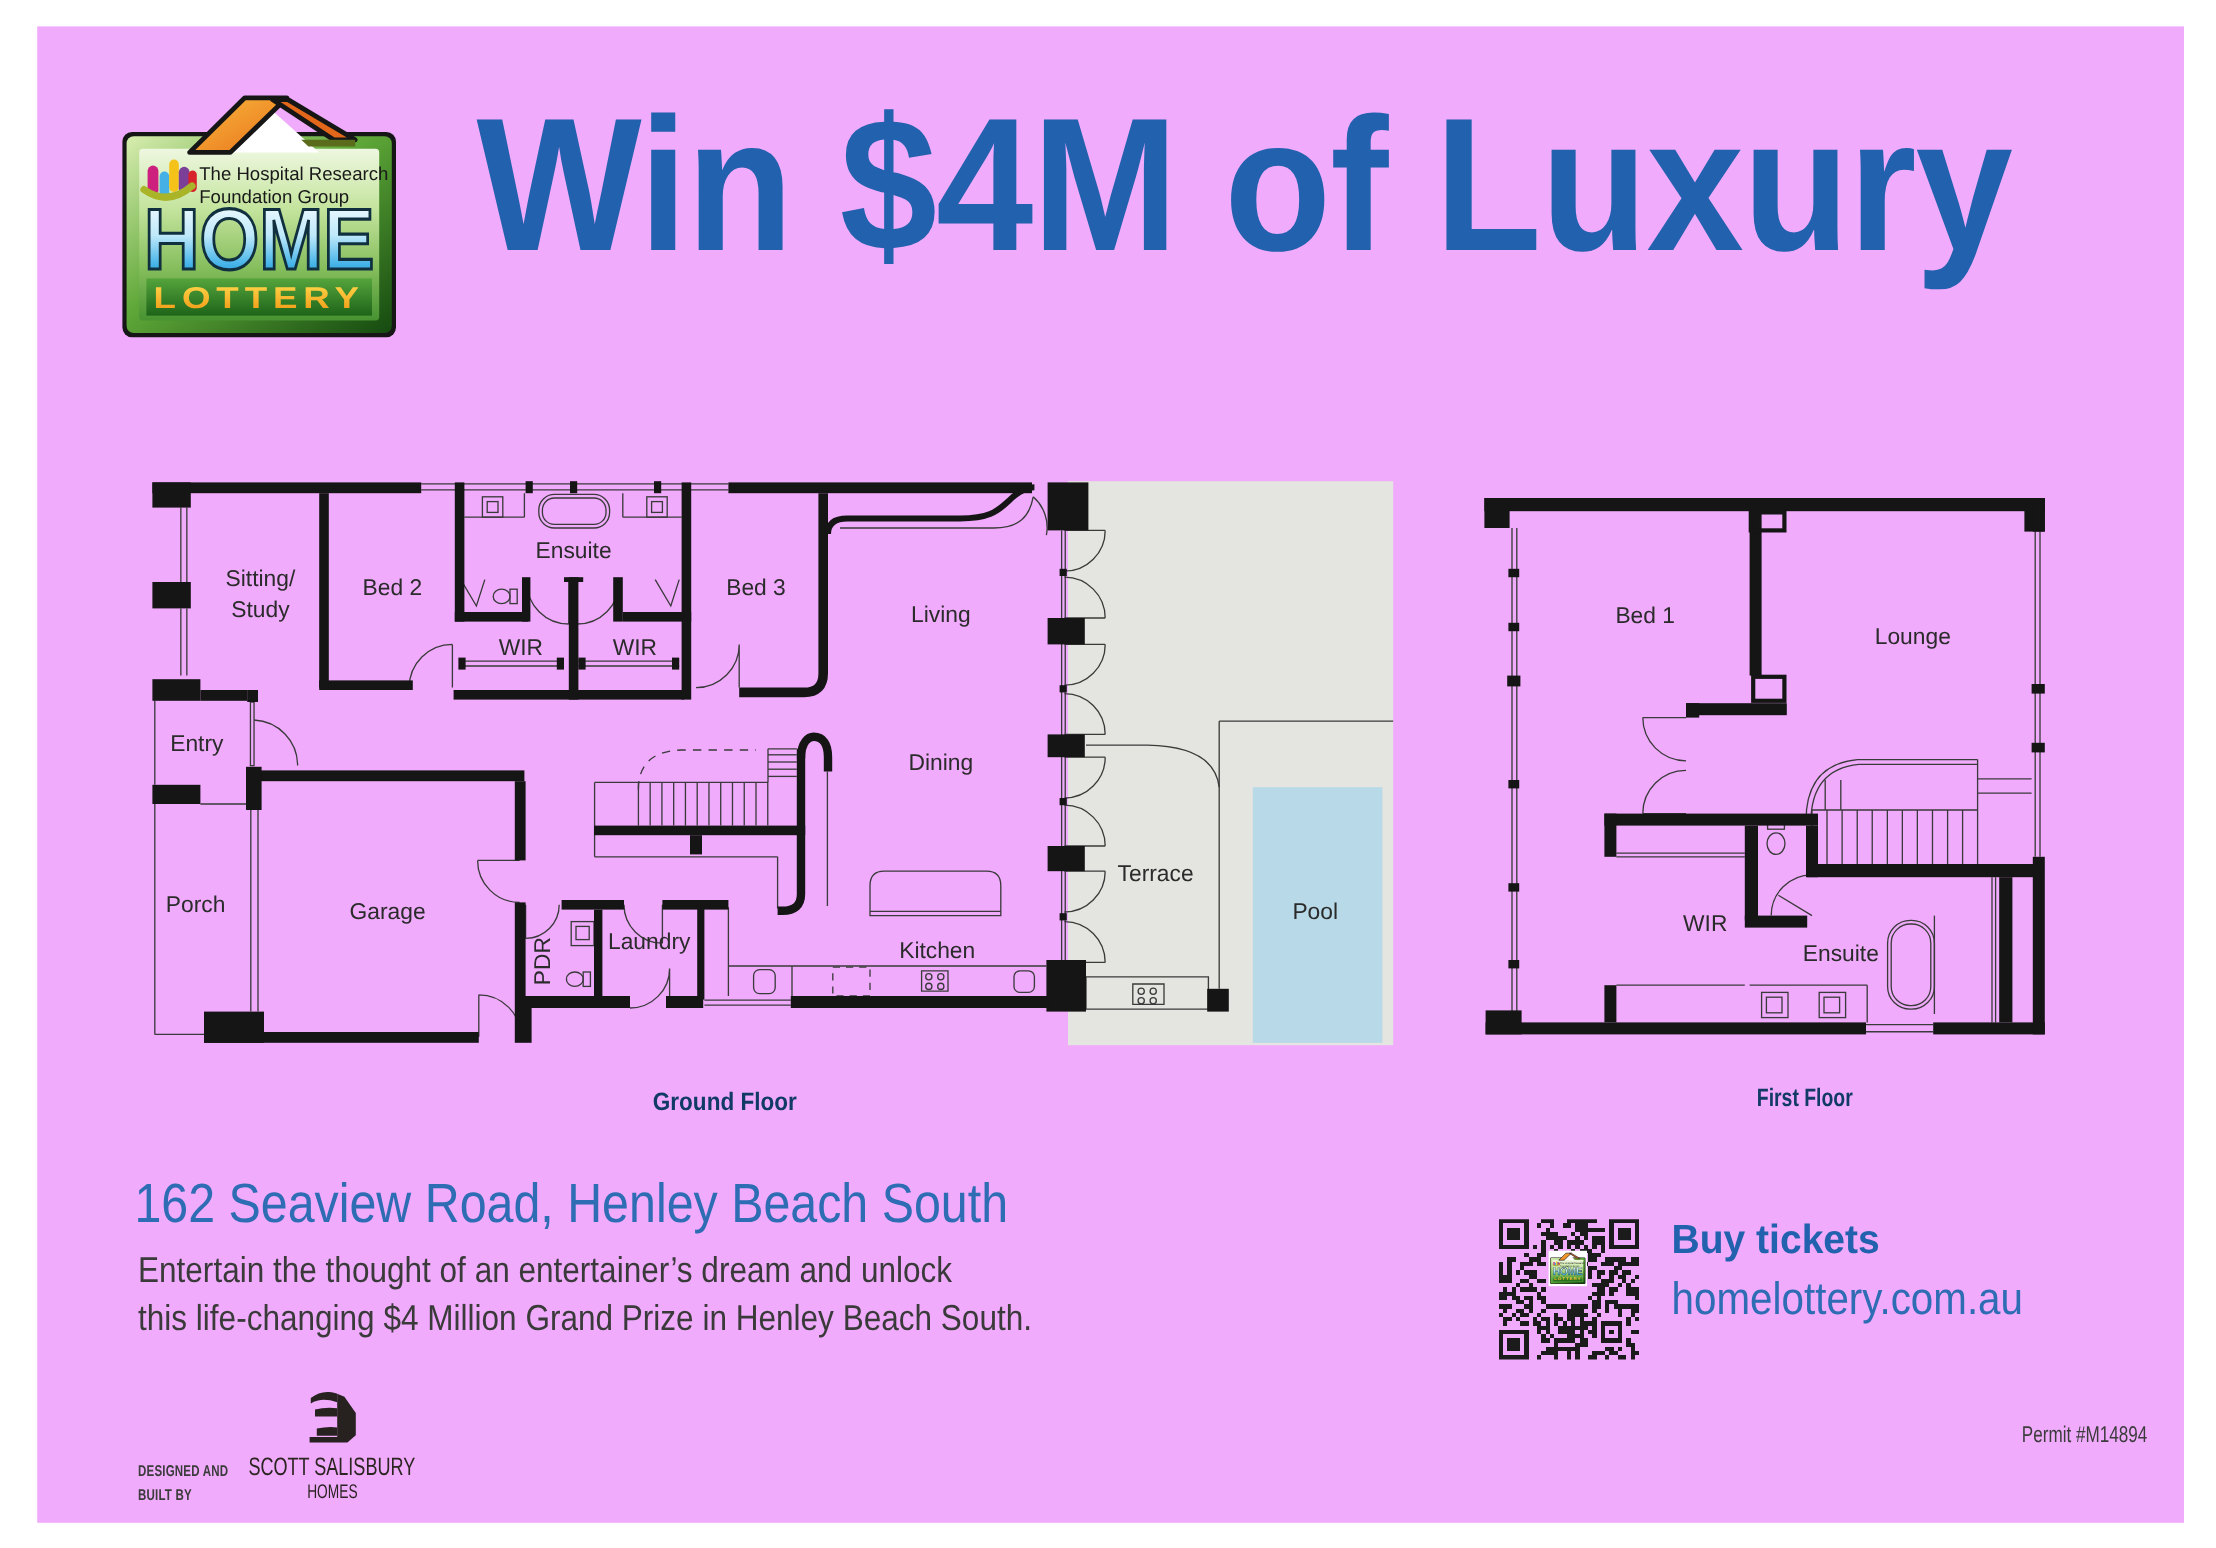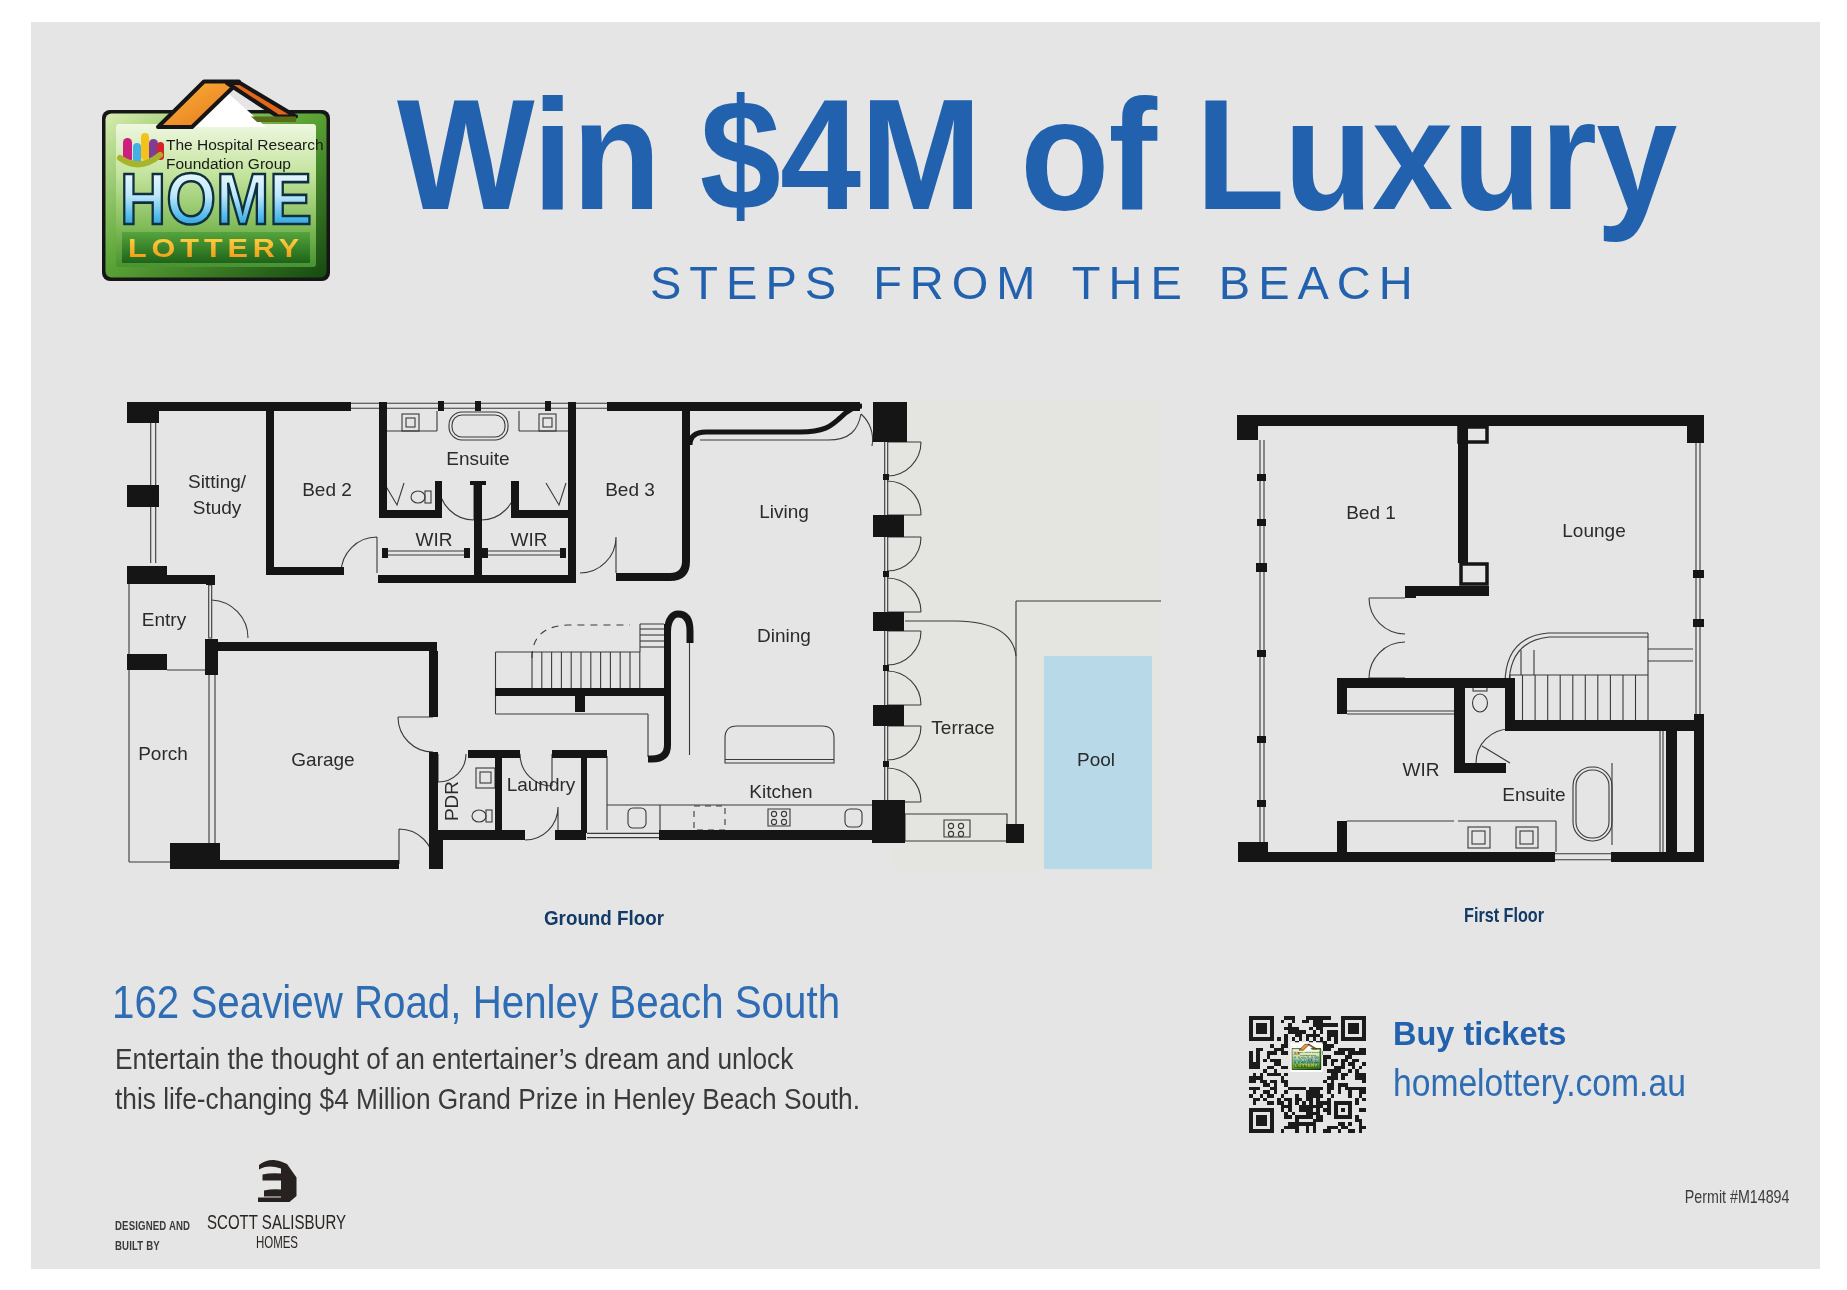--- a/index.html
+++ b/index.html
@@ -1,16 +1,16 @@
 <!DOCTYPE html>
 <html><head><meta charset="utf-8">
 <style>
 *{margin:0;padding:0;box-sizing:border-box}
 html,body{width:1847px;height:1290px;background:#fff;overflow:hidden;font-family:"Liberation Sans",sans-serif}
-.page{position:absolute;left:31px;top:22px;width:1789px;height:1247px;background:#e5e5e5}
+.page{position:absolute;left:31px;top:22px;width:1789px;height:1247px;background:#f0abfc}
 .abs{position:absolute}
 .h1{left:366px;top:42px;font-size:158px;font-weight:bold;color:#2261AD;letter-spacing:-1px;white-space:nowrap;transform:scaleX(.923);transform-origin:left top}
 .sub{left:619px;top:233px;font-size:47px;color:#2261AD;letter-spacing:8px;word-spacing:8px;white-space:nowrap}
 .addr{left:81px;top:953px;font-size:46px;color:#2E6CB4;white-space:nowrap;transform:scaleX(.876);transform-origin:left top}
 .body{left:84px;top:1017px;font-size:30px;line-height:40px;color:#3A3A3A;white-space:nowrap;transform:scaleX(.876);transform-origin:left top}
 .dab{left:84px;top:1194px;font-size:13px;font-weight:bold;color:#3b3b3b;letter-spacing:.2px;line-height:20px;transform:scaleX(.74);transform-origin:left top;white-space:nowrap}
 .buy{left:1362px;top:992px;font-size:34px;font-weight:bold;color:#2261AD;transform:scaleX(.956);transform-origin:left top;white-space:nowrap}
 .url{left:1362px;top:1040px;font-size:38px;color:#2E6CB4;transform:scaleX(.885);transform-origin:left top;white-space:nowrap}
 .permit{right:31px;top:1164px;font-size:19px;color:#3c3c3c;text-align:right;white-space:nowrap;transform:scaleX(.75);transform-origin:right top}
 svg text{font-family:"Liberation Sans",sans-serif}
@@ -322,21 +322,20 @@
 <rect x="1459" y="427" width="28" height="15"></rect>
 <rect x="1461" y="564" width="26" height="20"></rect>
 </g>
 <text x="1371" y="519" class="rl" text-anchor="middle">Bed 1</text>
 <text x="1594" y="537" class="rl" text-anchor="middle">Lounge</text>
 <text x="1421" y="776" class="rl" text-anchor="middle">WIR</text>
 <text x="1534" y="801" class="rl" text-anchor="middle">Ensuite</text>
 <text x="1504" y="922" class="fl" text-anchor="middle" textLength="80" lengthAdjust="spacingAndGlyphs">First Floor</text>
 </svg>
 <div class="abs h1">Win $4M of Luxury</div>
-<div class="abs sub">STEPS FROM THE BEACH</div>
 <div class="abs addr">162 Seaview Road, Henley Beach South</div>
 <div class="abs body">Entertain the thought of an entertainer’s dream and unlock<br>this life-changing $4 Million Grand Prize in Henley Beach South.</div>
 <div class="abs dab">DESIGNED AND<br>BUILT BY</div>
 <svg class="abs" style="left:174px;top:1133px" width="145" height="120" viewBox="205 1155 145 120">
 <g fill="#272120" transform="translate(258,1160)">
 <path d="M23,1.5 L29,4 L38.5,17.5 L38.5,36 L31.5,42 L0,42 L0,37.5 L23,37.5 Z"></path>
 <path d="M1,5 Q8,-0.5 16,0 Q21,0.5 23,1.5 L23,8.5 Q14,5.5 7,7 Q3,8 1,9.5 Z"></path>
 <path d="M4.5,14.5 Q13,12.5 23,13.5 L23,20.5 L4.5,20.5 Z"></path>
 <path d="M6,30.5 Q15,28.5 23,29.5 L23,36.5 L6,36.5 Z"></path>
 </g>

